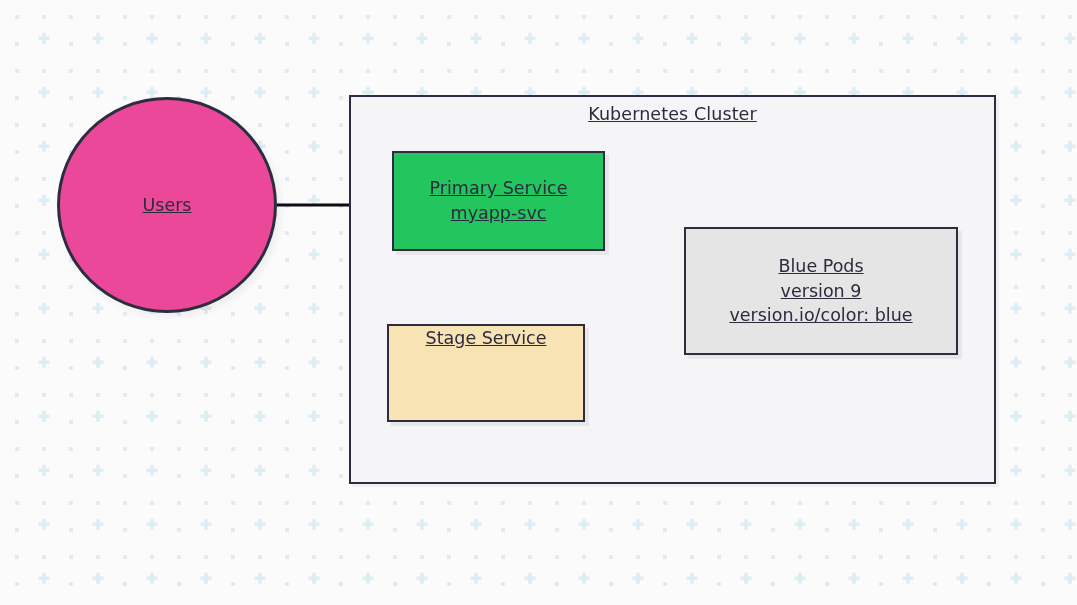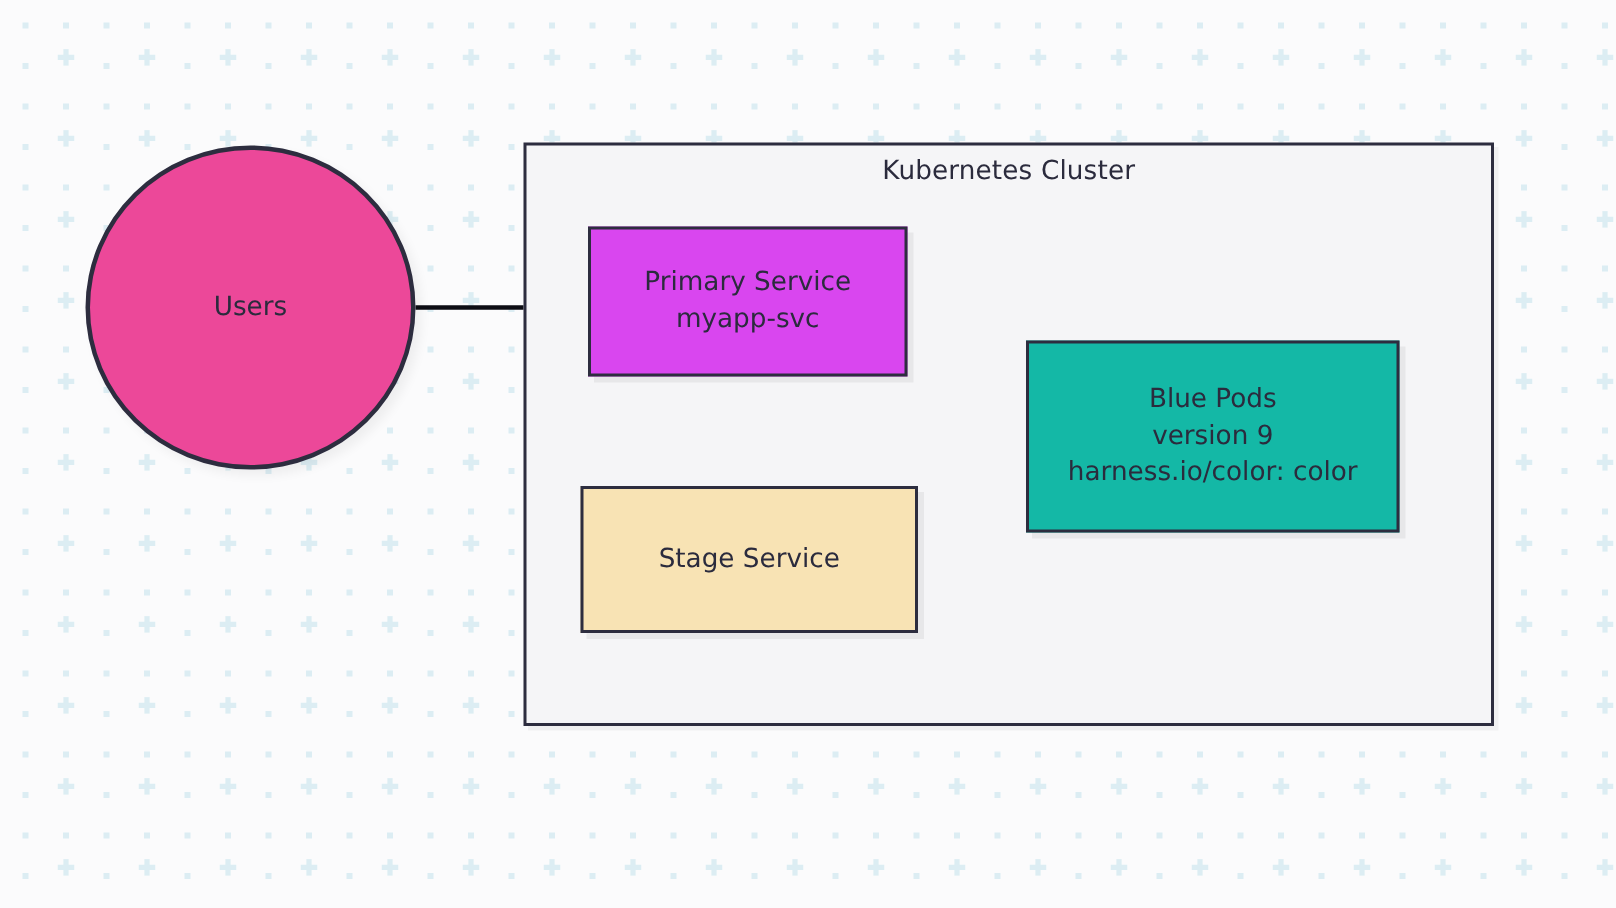--- a/index.html
+++ b/index.html
@@ -49,20 +49,21 @@
     flex-direction: column;
     align-items: center;
     justify-content: center;
     text-align: center;
     color: #2b2b3d;
     line-height: 1.42;
   }
   .node .line {
     display: block;
     white-space: nowrap;
+    text-decoration: underline;
   }
 
   
   #cluster-box {
     left: 349px;
     top: 95px;
     width: 647px;
     height: 389px;
     background: #f5f5f7;
     border: 2.5px solid #2d2d3f;
@@ -92,35 +93,36 @@
   .box-node {
     border: 2.5px solid #2d2d3f;
     font-size: 17.5px;
     box-shadow: 4px 4px 0 rgba(0, 0, 0, 0.055);
   }
   #primary-service-node {
     left: 392px;
     top: 151px;
     width: 213px;
     height: 100px;
-    background: #d946ef;
+    background: #22c55e;
   }
   #stage-service-node {
     left: 387px;
     top: 324px;
-    width: 225px;
+    width: 198px;
     height: 98px;
     background: #f8e3b4;
+    justify-content: space-between;
   }
   #blue-pods-node {
     left: 684px;
     top: 227px;
-    width: 249px;
+    width: 274px;
     height: 128px;
-    background: #14b8a6;
+    background: #e5e5e5;
   }
 </style>
 </head>
 <body>
 
 <div id="diagram-canvas">
 
   <svg id="grid-pattern" width="1077" height="605" viewBox="0 0 1077 605" xmlns="http://www.w3.org/2000/svg">
     <defs>
       <pattern id="dotplus" x="0" y="0" width="54" height="54" patternUnits="userSpaceOnUse">
@@ -173,16 +175,16 @@
     <span class="line">myapp-svc</span>
   </div>
 
   <div class="node box-node" id="stage-service-node">
     <span class="line">Stage Service</span>
   </div>
 
   <div class="node box-node" id="blue-pods-node">
     <span class="line">Blue Pods</span>
     <span class="line">version 9</span>
-    <span class="line">harness.io/color: color</span>
+    <span class="line">version.io/color: blue</span>
   </div>
 
 </div>
 
 </body></html>

